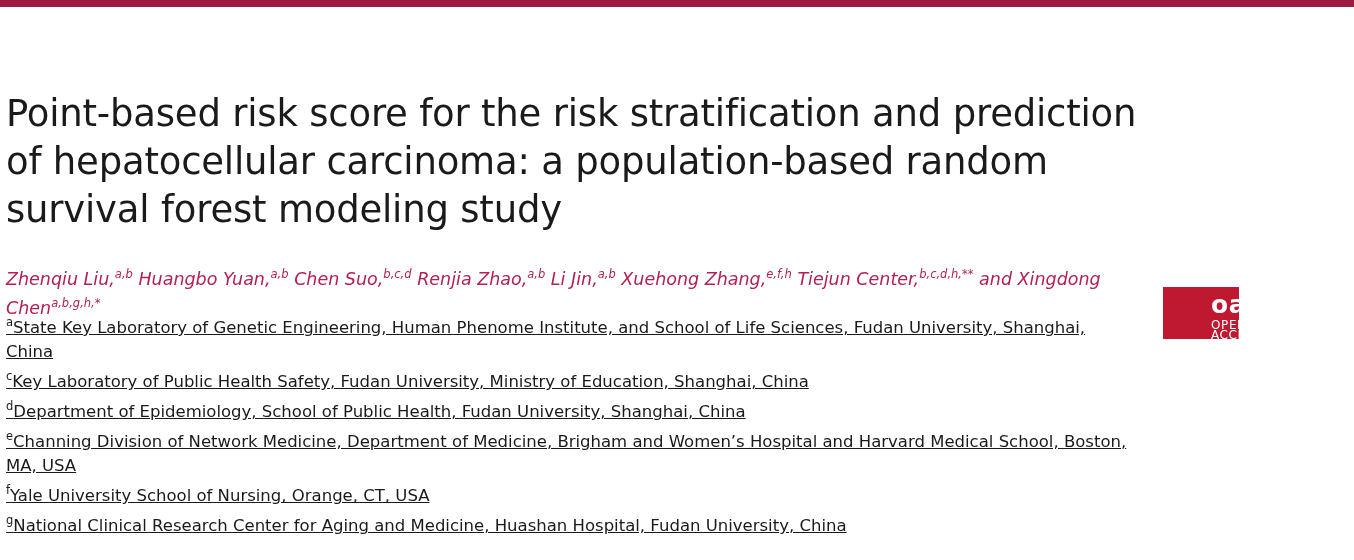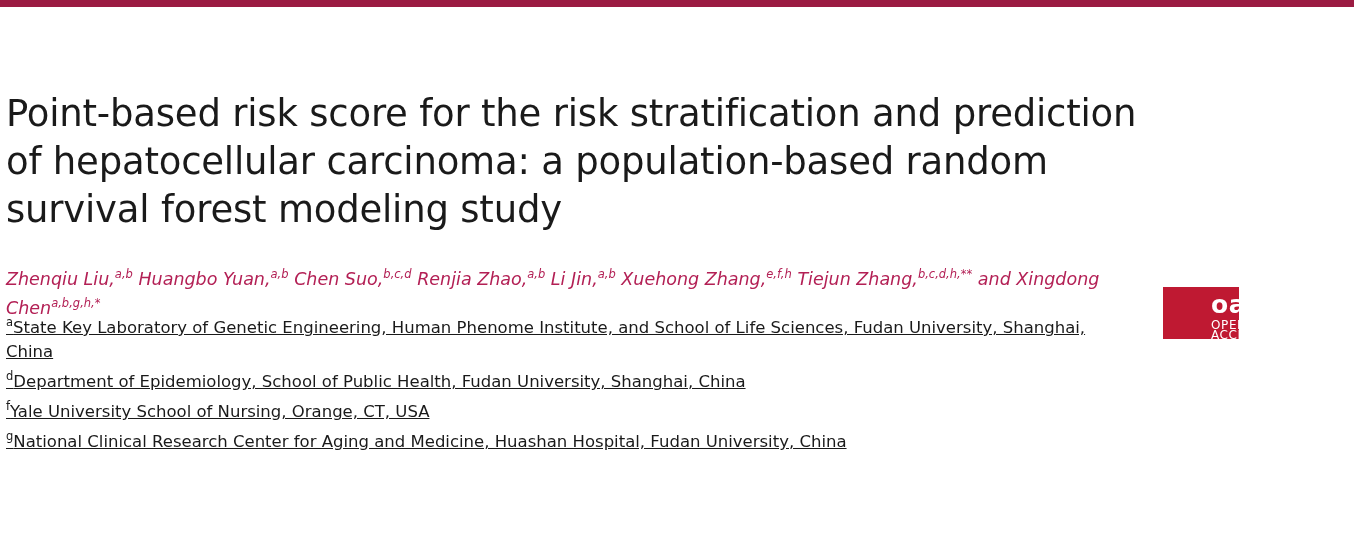--- a/index.html
+++ b/index.html
@@ -145,25 +145,27 @@
 </style>
 </head>
 <body>
 
 <div class="top-rule"></div>
 
 <div class="page">
 
   <h1 class="title">Point-based risk score for the risk stratification and prediction of hepatocellular carcinoma: a population-based random survival forest modeling study</h1>
 
-  <div class="authors"><span>Zhenqiu Liu,</span><sup>a,b</sup> <span>Huangbo Yuan,</span><sup>a,b</sup> <span>Chen Suo,</span><sup>b,c,d</sup> <span>Renjia Zhao,</span><sup>a,b</sup> <span>Li Jin,</span><sup>a,b</sup> <span>Xuehong Zhang,</span><sup>e,f,h</sup> <span>Tiejun Zhang,</span><sup>b,c,d,h,**</sup> <span>and Xingdong Chen</span><sup>a,b,g,h,*</sup></div>
+  <div class="authors"><span>Zhenqiu Liu,</span><sup>a,b</sup> <span>Huangbo Yuan,</span><sup>a,b</sup> <span>Chen Suo,</span><sup>b,c,d</sup> <span>Renjia Zhao,</span><sup>a,b</sup> <span>Li Jin,</span><sup>a,b</sup> <span>Xuehong Zhang,</span><sup>e,f,h</sup> <span>Tiejun Center,</span><sup>b,c,d,h,**</sup> <span>and Xingdong Chen</span><sup>a,b,g,h,*</sup></div>
 
   <div class="affiliations">
       <p class="affil"><sup>a</sup><span>State Key Laboratory of Genetic Engineering, Human Phenome Institute, and School of Life Sciences, Fudan University, Shanghai, China</span></p>
+      <p class="affil"><sup>c</sup><span>Key Laboratory of Public Health Safety, Fudan University, Ministry of Education, Shanghai, China</span></p>
       <p class="affil"><sup>d</sup><span>Department of Epidemiology, School of Public Health, Fudan University, Shanghai, China</span></p>
+      <p class="affil"><sup>e</sup><span>Channing Division of Network Medicine, Department of Medicine, Brigham and Women’s Hospital and Harvard Medical School, Boston, MA, USA</span></p>
       <p class="affil"><sup>f</sup><span>Yale University School of Nursing, Orange, CT, USA</span></p>
       <p class="affil"><sup>g</sup><span>National Clinical Research Center for Aging and Medicine, Huashan Hospital, Fudan University, China</span></p>
     </div>
 
 
   <div class="oa-badge">
     <div class="oa-main">oa</div>
     <div class="oa-sub">OPEN ACCESS</div>
   </div>
 

